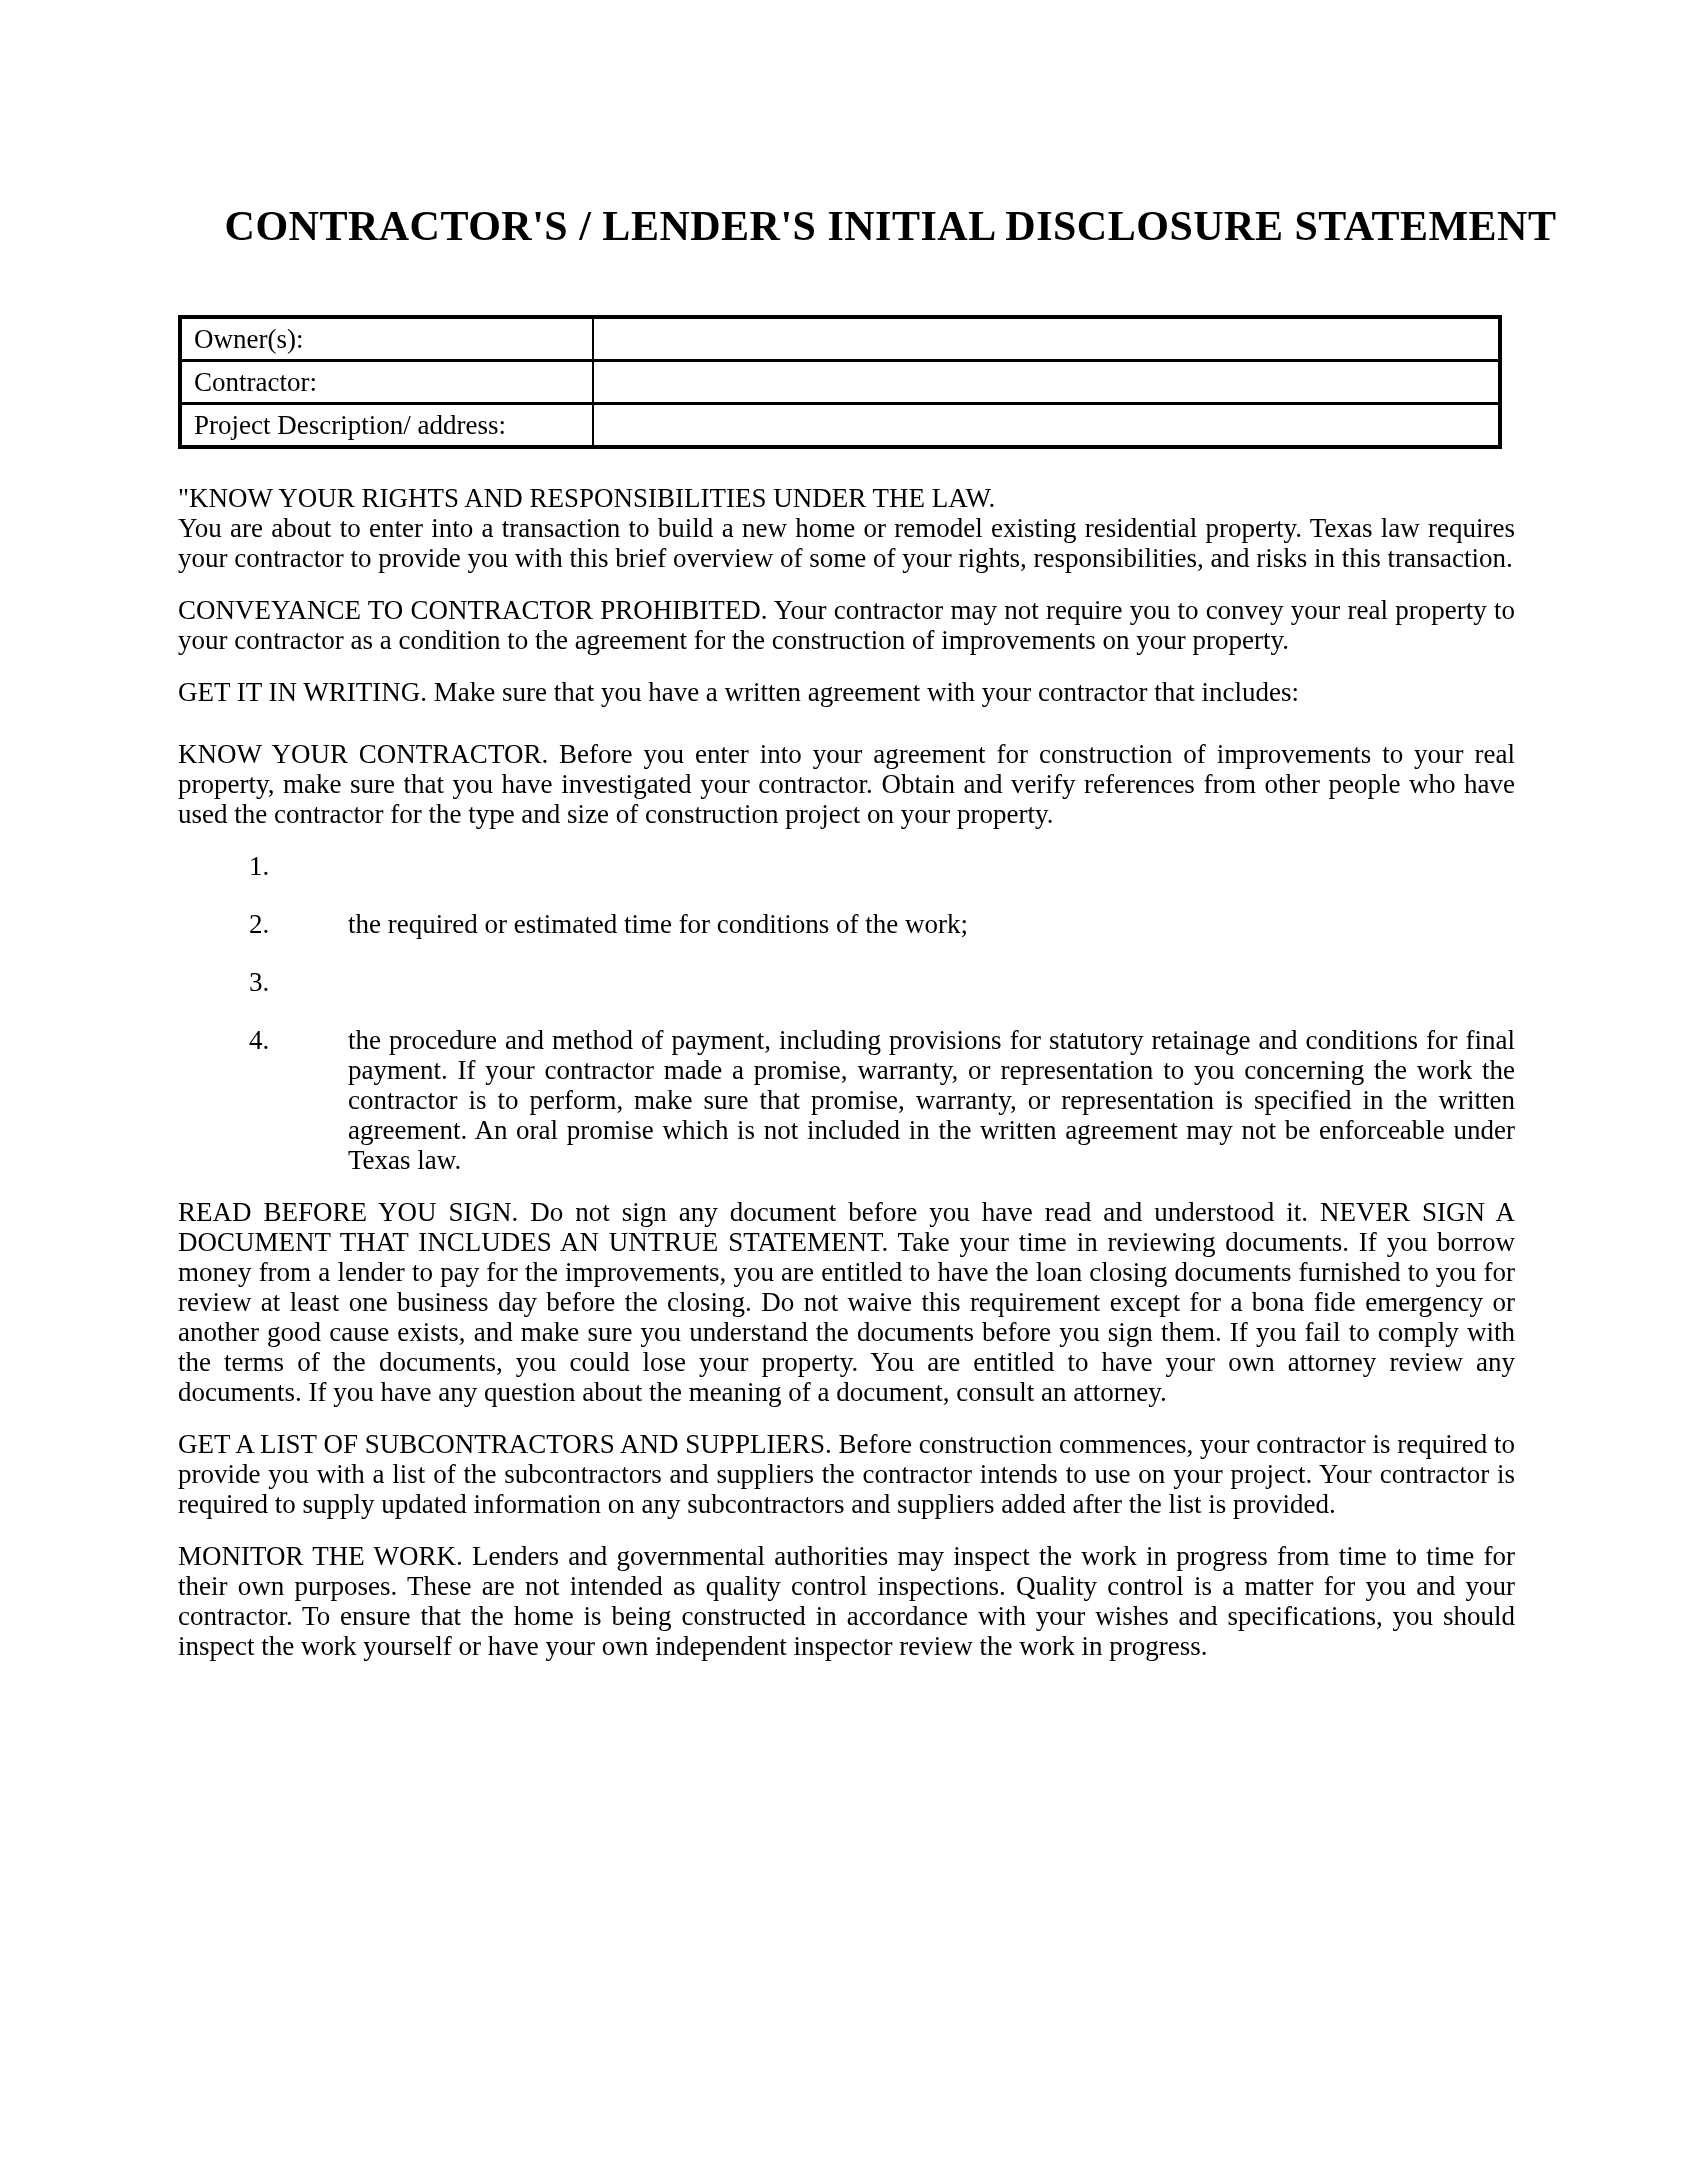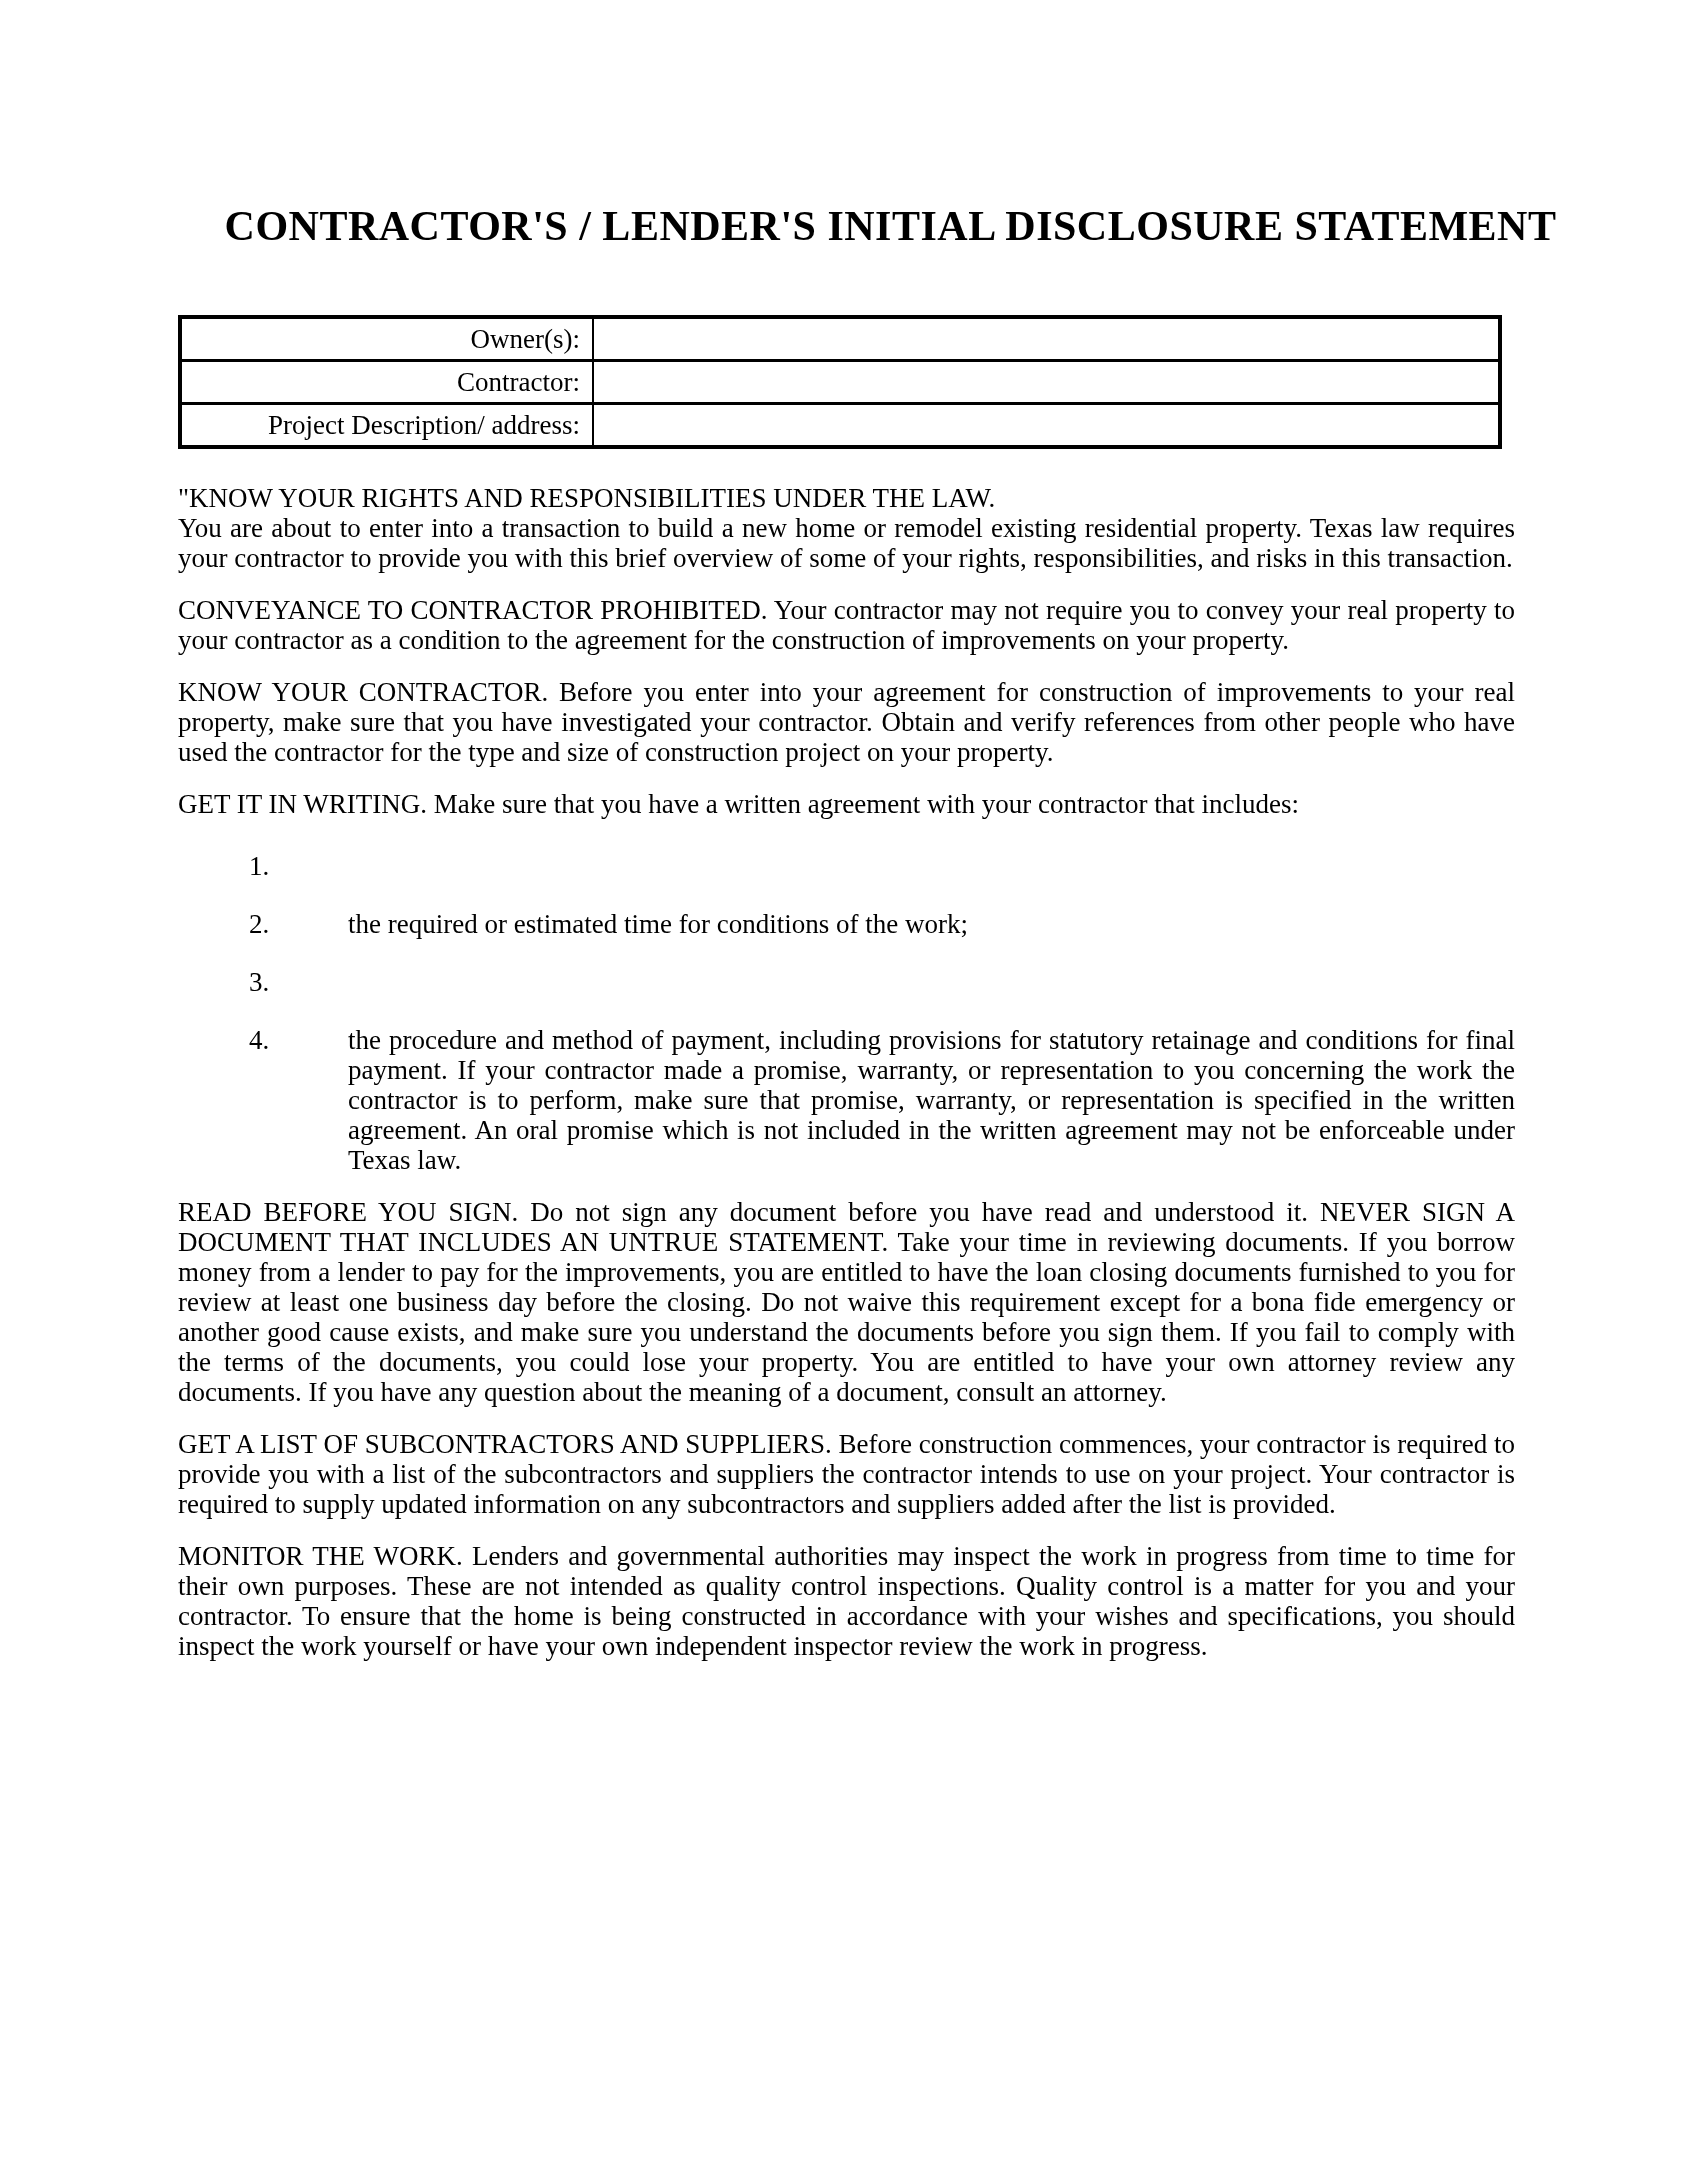--- a/index.html
+++ b/index.html
@@ -41,21 +41,20 @@
     border-bottom: 3px solid #000000;
     font-size: 27px;
     line-height: 30px;
     height: 38px;
     padding: 1px 12px;
     vertical-align: middle;
   }
   td.cell-label {
     width: 386px;
     border-right: 2px solid #000000;
-    text-align: right;
   }
   td.cell-value {
     background: #ffffff;
   }
   .body-text {
     width: 1337px;
   }
   p.para {
     font-size: 27px;
     line-height: 30px;
@@ -120,23 +119,23 @@
 
   <div class="body-text">
 
     <p class="para">
       <span class="intro-head">"KNOW YOUR RIGHTS AND RESPONSIBILITIES UNDER THE LAW.</span>
       <span>You are about to enter into a transaction to build a new home or remodel existing residential property. Texas law requires your contractor to provide you with this brief overview of some of your rights, responsibilities, and risks in this transaction.</span>
     </p>
 
     <p class="para">CONVEYANCE TO CONTRACTOR PROHIBITED. Your contractor may not require you to convey your real property to your contractor as a condition to the agreement for the construction of improvements on your property.</p>
 
+    <p class="para writing-lead">GET IT IN WRITING. Make sure that you have a written agreement with your contractor that includes:</p>
+
     <p class="para">KNOW YOUR CONTRACTOR. Before you enter into your agreement for construction of improvements to your real property, make sure that you have investigated your contractor. Obtain and verify references from other people who have used the contractor for the type and size of construction project on your property.</p>
-
-    <p class="para writing-lead">GET IT IN WRITING. Make sure that you have a written agreement with your contractor that includes:</p>
 
     <ol class="req-list">
       <li class="req-item">
         <span class="req-num">1.</span>
       </li>
       <li class="req-item">
         <span class="req-num">2.</span>
         <span class="req-text">the required or estimated time for conditions of the work;</span>
       </li>
       <li class="req-item">

